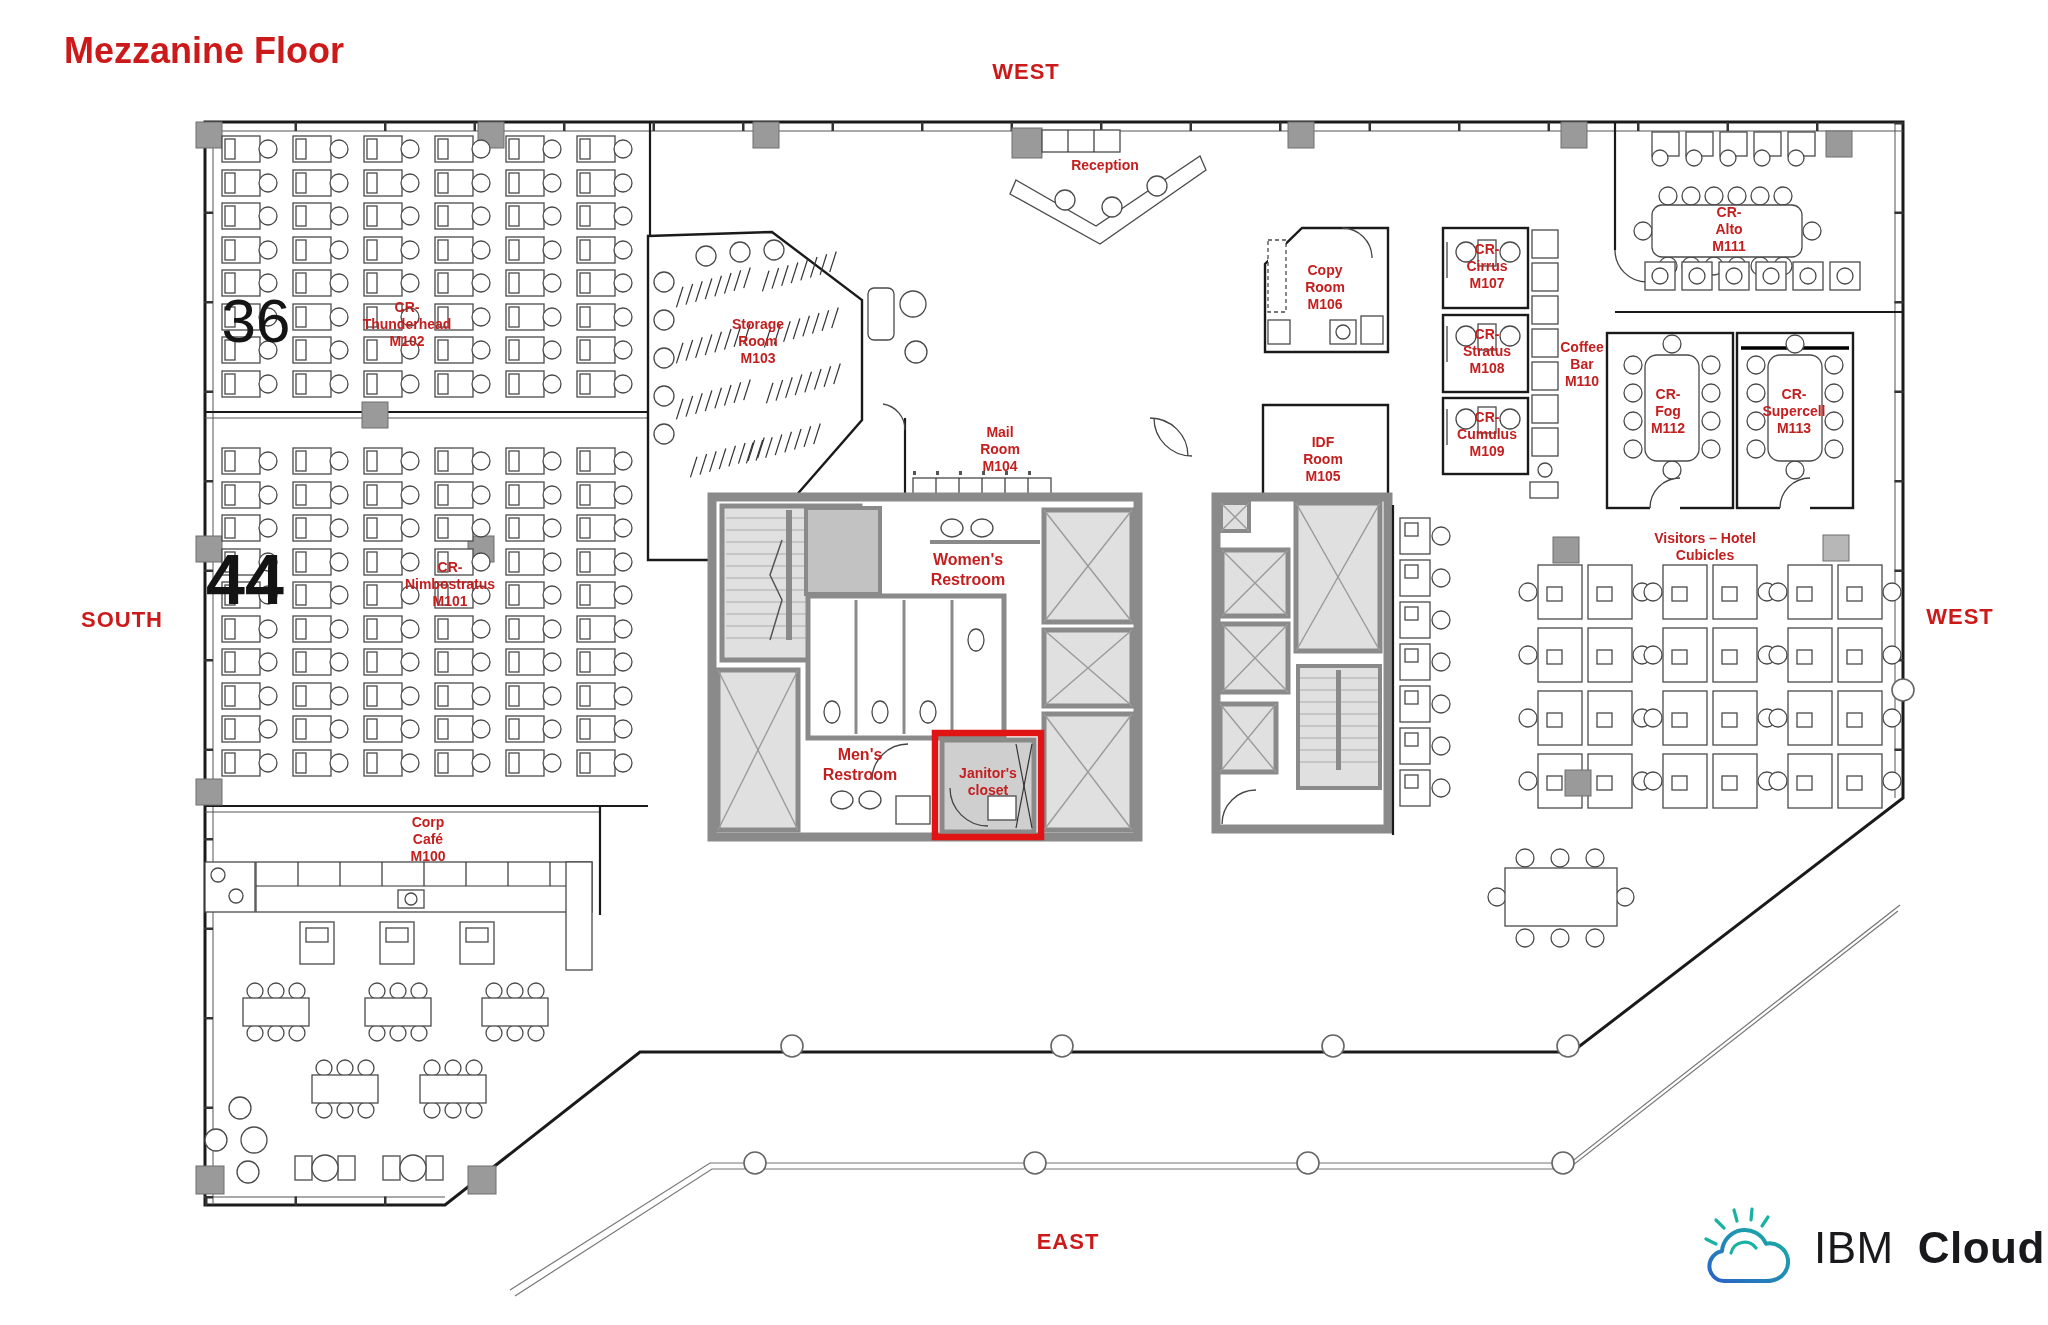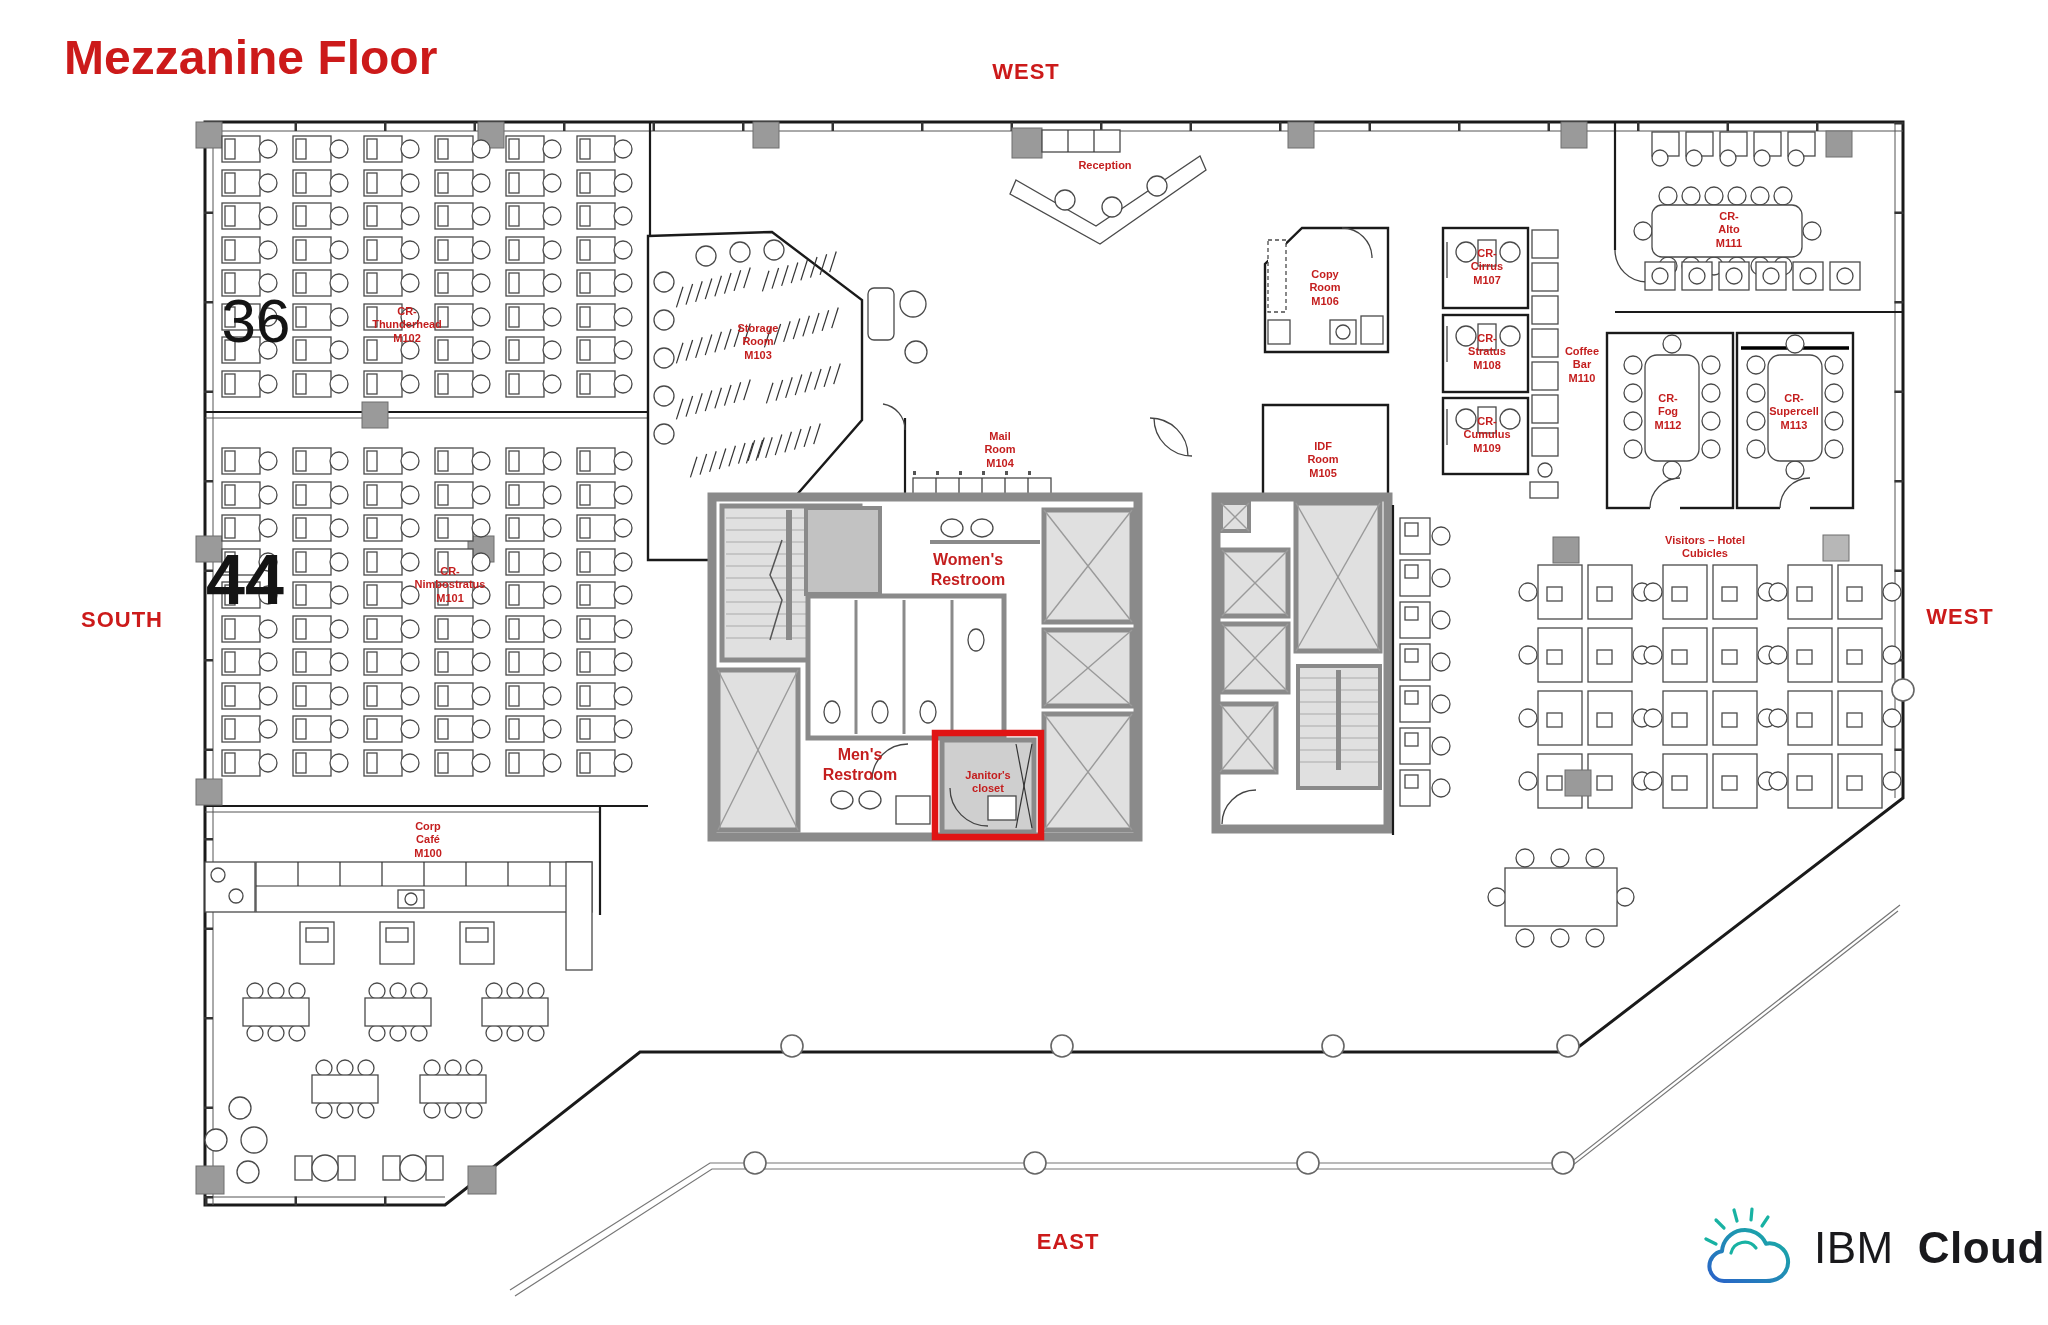--- a/index.html
+++ b/index.html
@@ -1,22 +1,22 @@
 <!DOCTYPE html>
 <html><head>
 <meta charset="utf-8">
 <style>
   html,body{margin:0;padding:0;background:#fff;}
   #stage{position:relative;width:2048px;height:1325px;background:#fff;overflow:hidden;
          font-family:"Liberation Sans",sans-serif;}
   #plan{position:absolute;left:0;top:0;}
   .lbl{position:absolute;transform:translate(-50%,-50%);color:#c41e1e;font-weight:bold;
-       font-size:11px;line-height:1.22;text-align:center;white-space:pre-line;z-index:5;}
+       font-size:14px;line-height:1.22;text-align:center;white-space:pre-line;z-index:5;}
   .lbl.big{font-size:16px;}
-  .title{position:absolute;left:64px;top:30px;color:#cc1a1a;font-size:48px;font-weight:bold;z-index:5;}
+  .title{position:absolute;left:64px;top:30px;color:#cc1a1a;font-size:36px;font-weight:bold;z-index:5;}
   .compass{position:absolute;transform:translate(-50%,-50%);color:#cc1a1a;font-size:22px;
            font-weight:bold;letter-spacing:1px;z-index:5;}
   .zonenum{position:absolute;transform:translate(-50%,-50%);color:#141414;font-size:62px;z-index:5;}
   .zonenum.small{font-size:70px;font-weight:bold;}
   .brand{position:absolute;left:1700px;top:1205px;display:flex;align-items:center;z-index:5;}
   .brandtext{font-size:44px;color:#19191c;margin-left:14px;letter-spacing:.5px;}
   .brandtext .ibm{font-weight:400;margin-top:47px;}
   .brandtext .cl{font-weight:700;margin-left:24px;}
   
   .wall{stroke:#1a1a1a;stroke-width:3;fill:none;}

